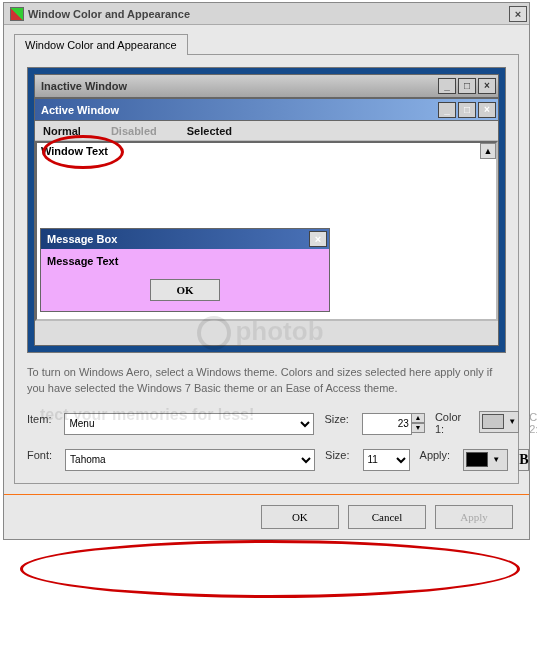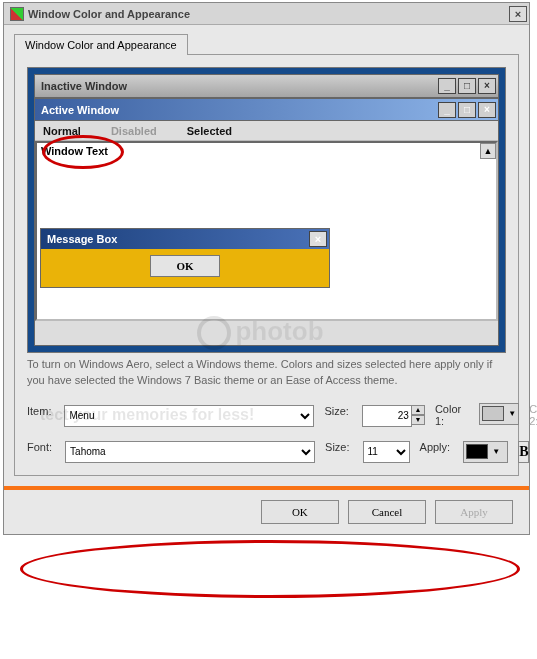--- a/index.html
+++ b/index.html
@@ -146,21 +146,21 @@
     background: #ddd;
     border: 1px solid #888;
     text-align: center;
     line-height: 14px;
     font-size: 9px;
   }
   .msgbox {
     position: absolute;
     top: 160px; left: 12px;
     width: 290px;
-    background: #eab308;
+    background: #f0abfc;
     border: 1px solid #666;
   }
   .msgbox-title {
     height: 20px;
     background: linear-gradient(90deg,#1a3e7a,#4a72b8);
     color: #fff;
     font-weight: bold;
     display: flex;
     align-items: center;
     padding-left: 6px;
@@ -185,21 +185,21 @@
   }
   .msgbox-btns button {
     width: 70px; height: 22px;
     border: 1px solid #777;
     background: #e4e4e4;
     font-family: Tahoma;
     font-size: 11px;
     font-weight: bold;
   }
   .desc-text {
-    margin-top: 4px;
+    margin-top: 12px;
     color: #666;
     line-height: 1.45;
     position: relative;
   }
   .watermark {
     position: absolute;
     top: 316px;
     left: 0; right: 16px;
     text-align: center;
     font-size: 26px;
@@ -269,21 +269,21 @@
     border: 1px solid #888;
     background: #e8e8e8;
     font-family: Times, serif;
     font-size: 14px;
     text-align: center;
     line-height: 20px;
   }
   .bold-btn { font-weight: bold; }
   .ital-btn { font-style: italic; }
   .dialog-btns {
-    border-top: 4px solid #f97316;
+    border-top: 1px solid #f97316;
     padding: 10px 16px;
     text-align: right;
     background: #e8e8e8;
   }
   .dialog-btns button {
     width: 78px;
     height: 24px;
     margin-left: 6px;
     border: 1px solid #888;
     background: #e4e4e4;
@@ -346,20 +346,21 @@
           <span>Window Text</span>
           <div class="scroll-up">▲</div>
         </div>
       </div>
 
       <div class="msgbox">
         <div class="msgbox-title">
           <span>Message Box</span>
           <div class="msgbox-close">×</div>
         </div>
+        <div class="msgbox-body">Message Text</div>
         <div class="msgbox-btns">
           <button>OK</button>
         </div>
       </div>
 
     </div>
 
     <div class="desc-text">To turn on Windows Aero, select a Windows theme.  Colors and sizes selected here apply only if you have selected the Windows 7 Basic theme or an Ease of Access theme.</div>
 
     <div class="controls-row">

